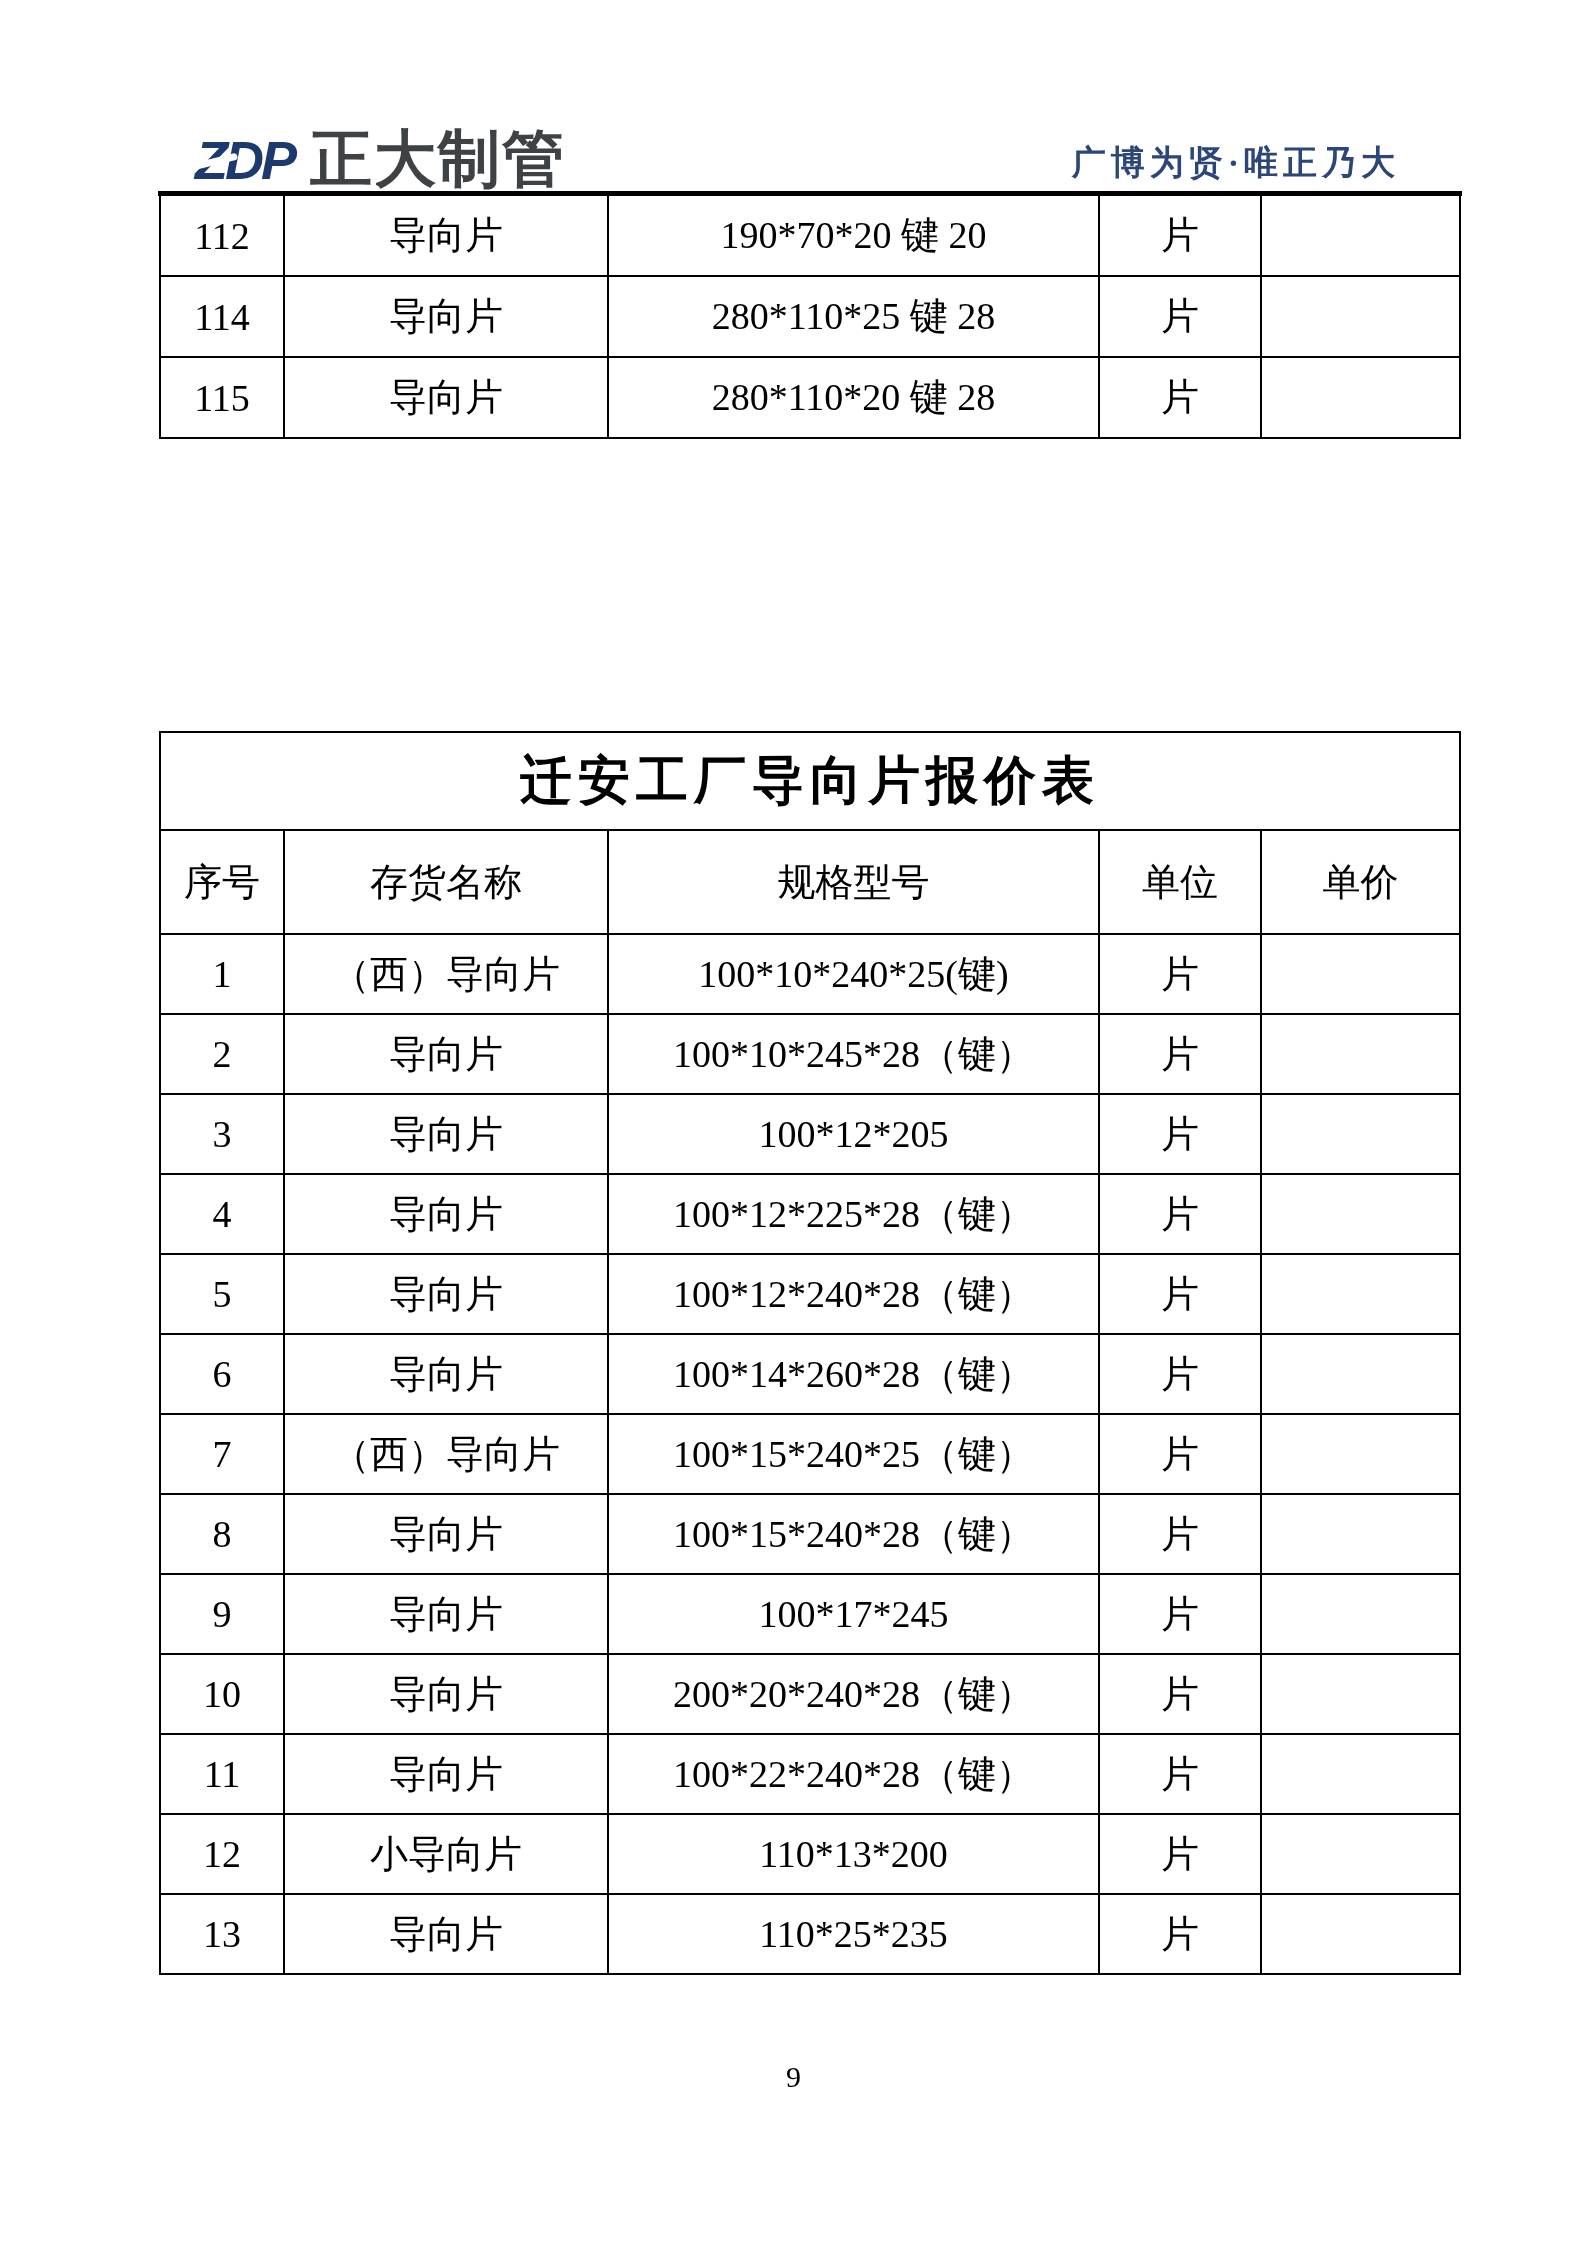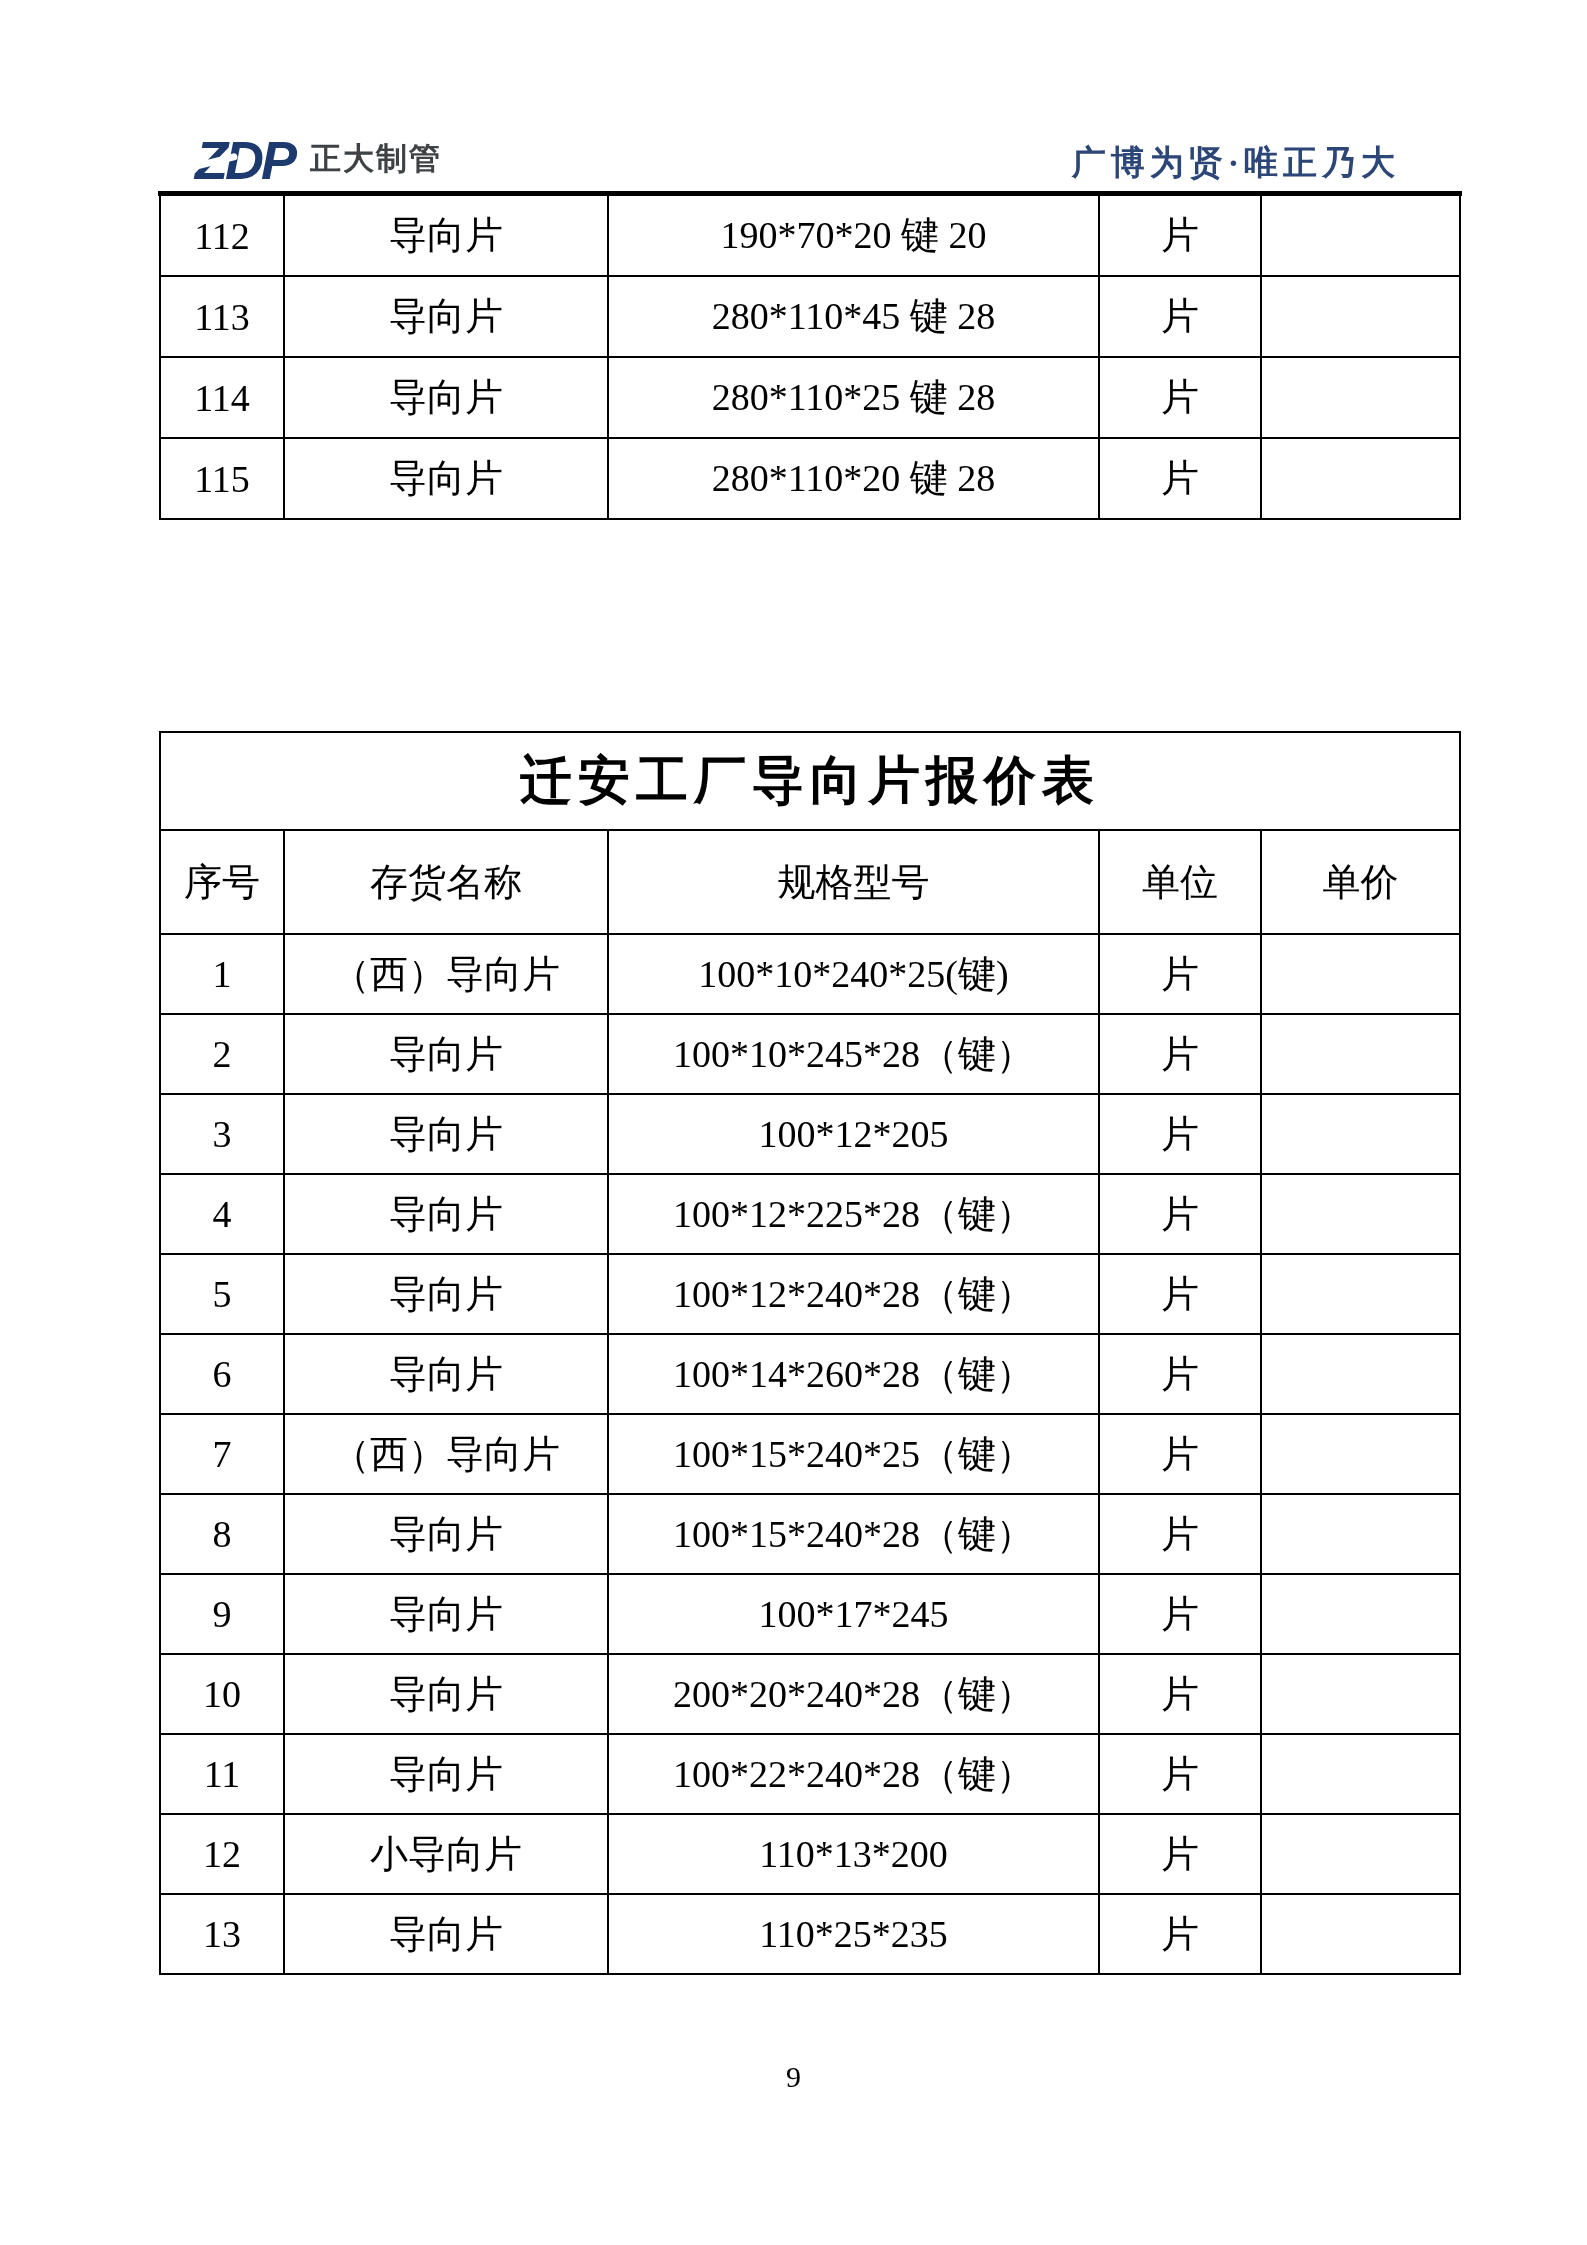--- a/index.html
+++ b/index.html
@@ -34,21 +34,21 @@
     color:var(--logo-blue);
   }
   .swoosh{
     position:absolute;left:-3px;top:20px;
     width:46px;height:7px;background:var(--page-bg);
     border-radius:6px;transform:rotate(-14deg);
   }
   .logo-cjk{
     font-family:"Liberation Sans","DejaVu Sans",sans-serif;
     font-weight:bold;
-    font-size:31px;line-height:46px;
+    font-size:62px;line-height:46px;
     color:var(--logo-gray);
     letter-spacing:2px;
   }
   .slogan{
     position:absolute;top:140px;right:187px;
     font-size:34px;font-weight:bold;
     letter-spacing:5px;
     color:var(--slogan-blue);
     white-space:nowrap;
   }
@@ -105,27 +105,20 @@
       <col style="width:324px">
       <col style="width:491px">
       <col style="width:162px">
       <col style="width:199px">
   </colgroup>
   <tbody>
       <tr class="data-row">
         <td>112</td>
         <td>导向片</td>
         <td>190*70*20 键 20</td>
-        <td>片</td>
-        <td></td>
-      </tr>
-      <tr class="data-row">
-        <td>113</td>
-        <td>导向片</td>
-        <td>280*110*45 键 28</td>
         <td>片</td>
         <td></td>
       </tr>
       <tr class="data-row">
         <td>114</td>
         <td>导向片</td>
         <td>280*110*25 键 28</td>
         <td>片</td>
         <td></td>
       </tr>

